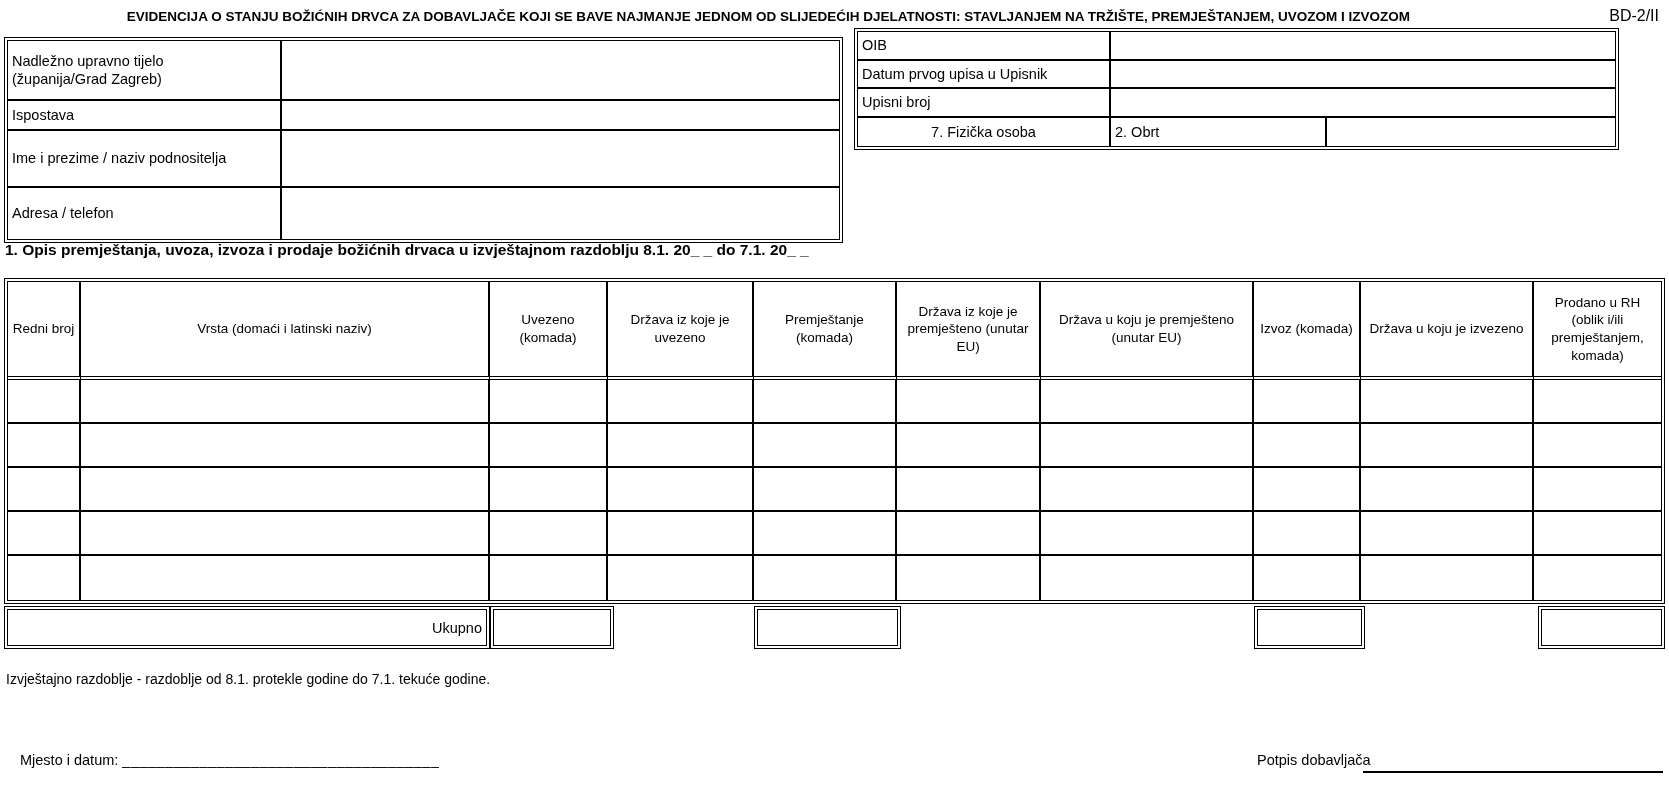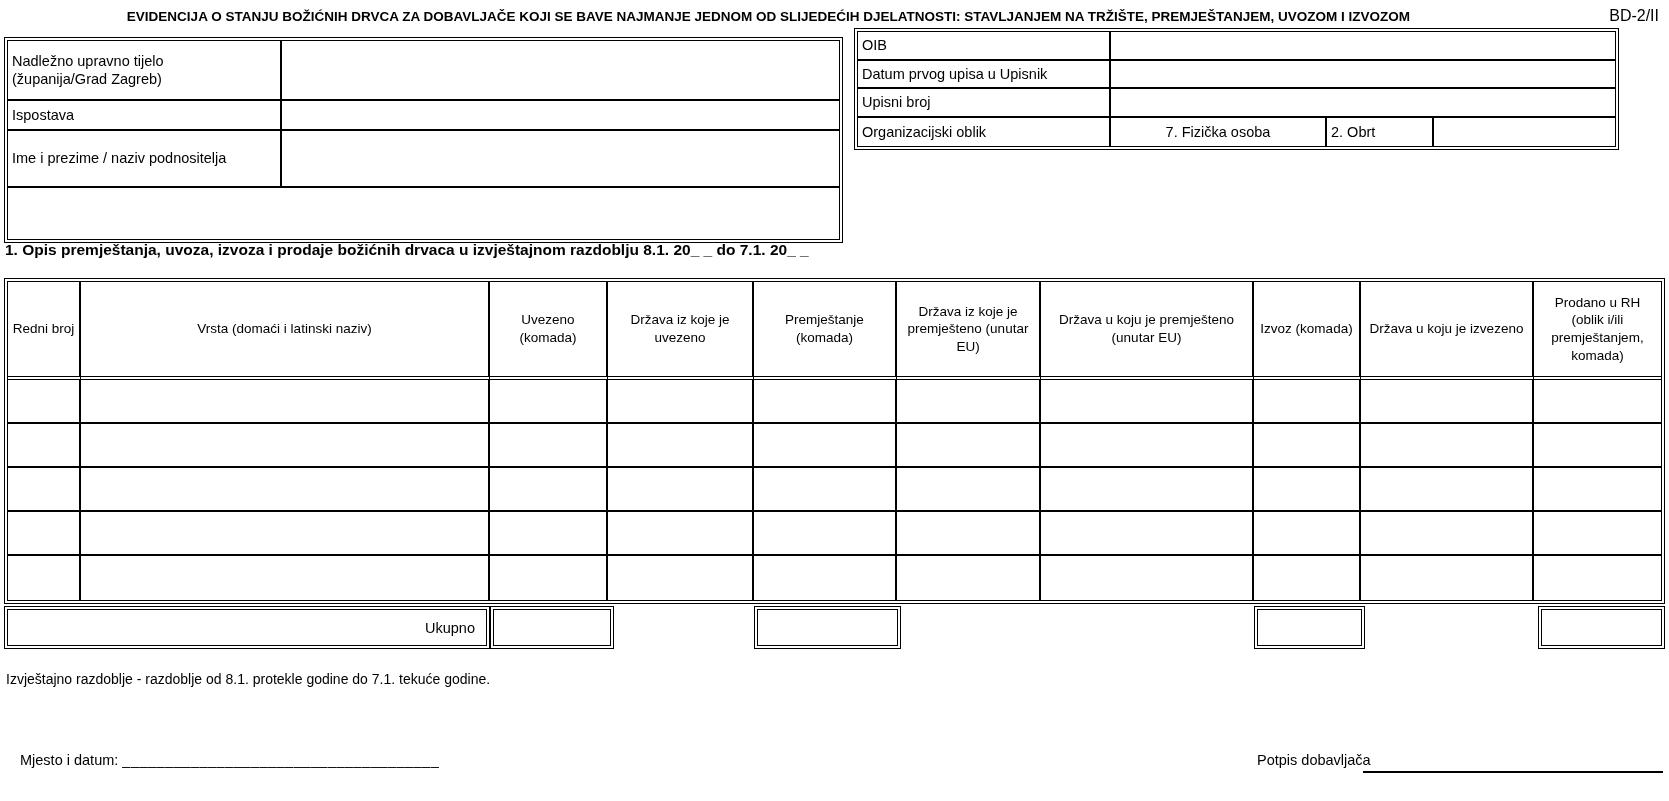--- a/index.html
+++ b/index.html
@@ -43,21 +43,21 @@
     border-right: 2px solid #000; border-bottom: 4px double #000;
   }
   .main-wrap td { height: 44px; border-right: 2px solid #000; border-bottom: 2px solid #000; }
   .main-wrap th:last-child, .main-wrap td:last-child { border-right: none; }
   .main-wrap tbody tr:last-child td { border-bottom: none; }
 
   
   .totals-band { position: absolute; left: 4px; top: 606px; width: 1661px; height: 43px; }
   .t-seg { position: absolute; top: 0; height: 43px; box-sizing: border-box; border: 4px double #000; }
   .t-label { left: 0; width: 486px; display: flex; align-items: center; justify-content: flex-end;
-             padding-right: 11px; font-size: 14.5px; }
+             padding-right: 4px; font-size: 14.5px; }
 
   
   .footnote { position: absolute; left: 6px; top: 671px; font-size: 14px; }
   .place-date { position: absolute; left: 8px; top: 752px; font-size: 14.5px; margin-left: 12px; }
   .place-date .uline { letter-spacing: 0.5px; }
   .sig-label { position: absolute; left: 1257px; top: 752px; font-size: 14.5px; }
   .sig-line { position: absolute; left: 1363px; top: 771px; width: 300px; height: 0;
               border-bottom: 2px solid #000; }
 </style>
 </head>
@@ -71,31 +71,31 @@
   <span class="form-code">BD-2/II</span>
 
   <div class="tbl applicant">
     <div class="cell label br bb">Nadležno upravno tijelo
 (županija/Grad Zagreb)</div>
     <div class="cell bb"></div>
     <div class="cell label br bb">Ispostava</div>
     <div class="cell bb"></div>
     <div class="cell label br bb">Ime i prezime / naziv podnositelja</div>
     <div class="cell bb"></div>
+    <div class="cell label br">Adresa / telefon</div>
     <div class="cell"></div>
   </div>
 
   <div class="tbl registry">
     <div class="cell label br bb">OIB</div>
     <div class="cell bb span3"></div>
     <div class="cell label br bb">Datum prvog upisa u Upisnik</div>
     <div class="cell bb span3"></div>
     <div class="cell label br bb">Upisni broj</div>
     <div class="cell bb span3"></div>
-    <div class="cell label br">Organizacijski oblik</div>
     <div class="cell center br">7. Fizička osoba</div>
     <div class="cell label br">2. Obrt</div>
   </div>
 
   <div class="section-heading">1. Opis premještanja, uvoza, izvoza i prodaje božićnih drvaca u izvještajnom razdoblju 8.1. 20_ _ do 7.1. 20_ _</div>
 
   <div class="main-wrap">
     <table>
       <colgroup>
         <col style="width:73px">

